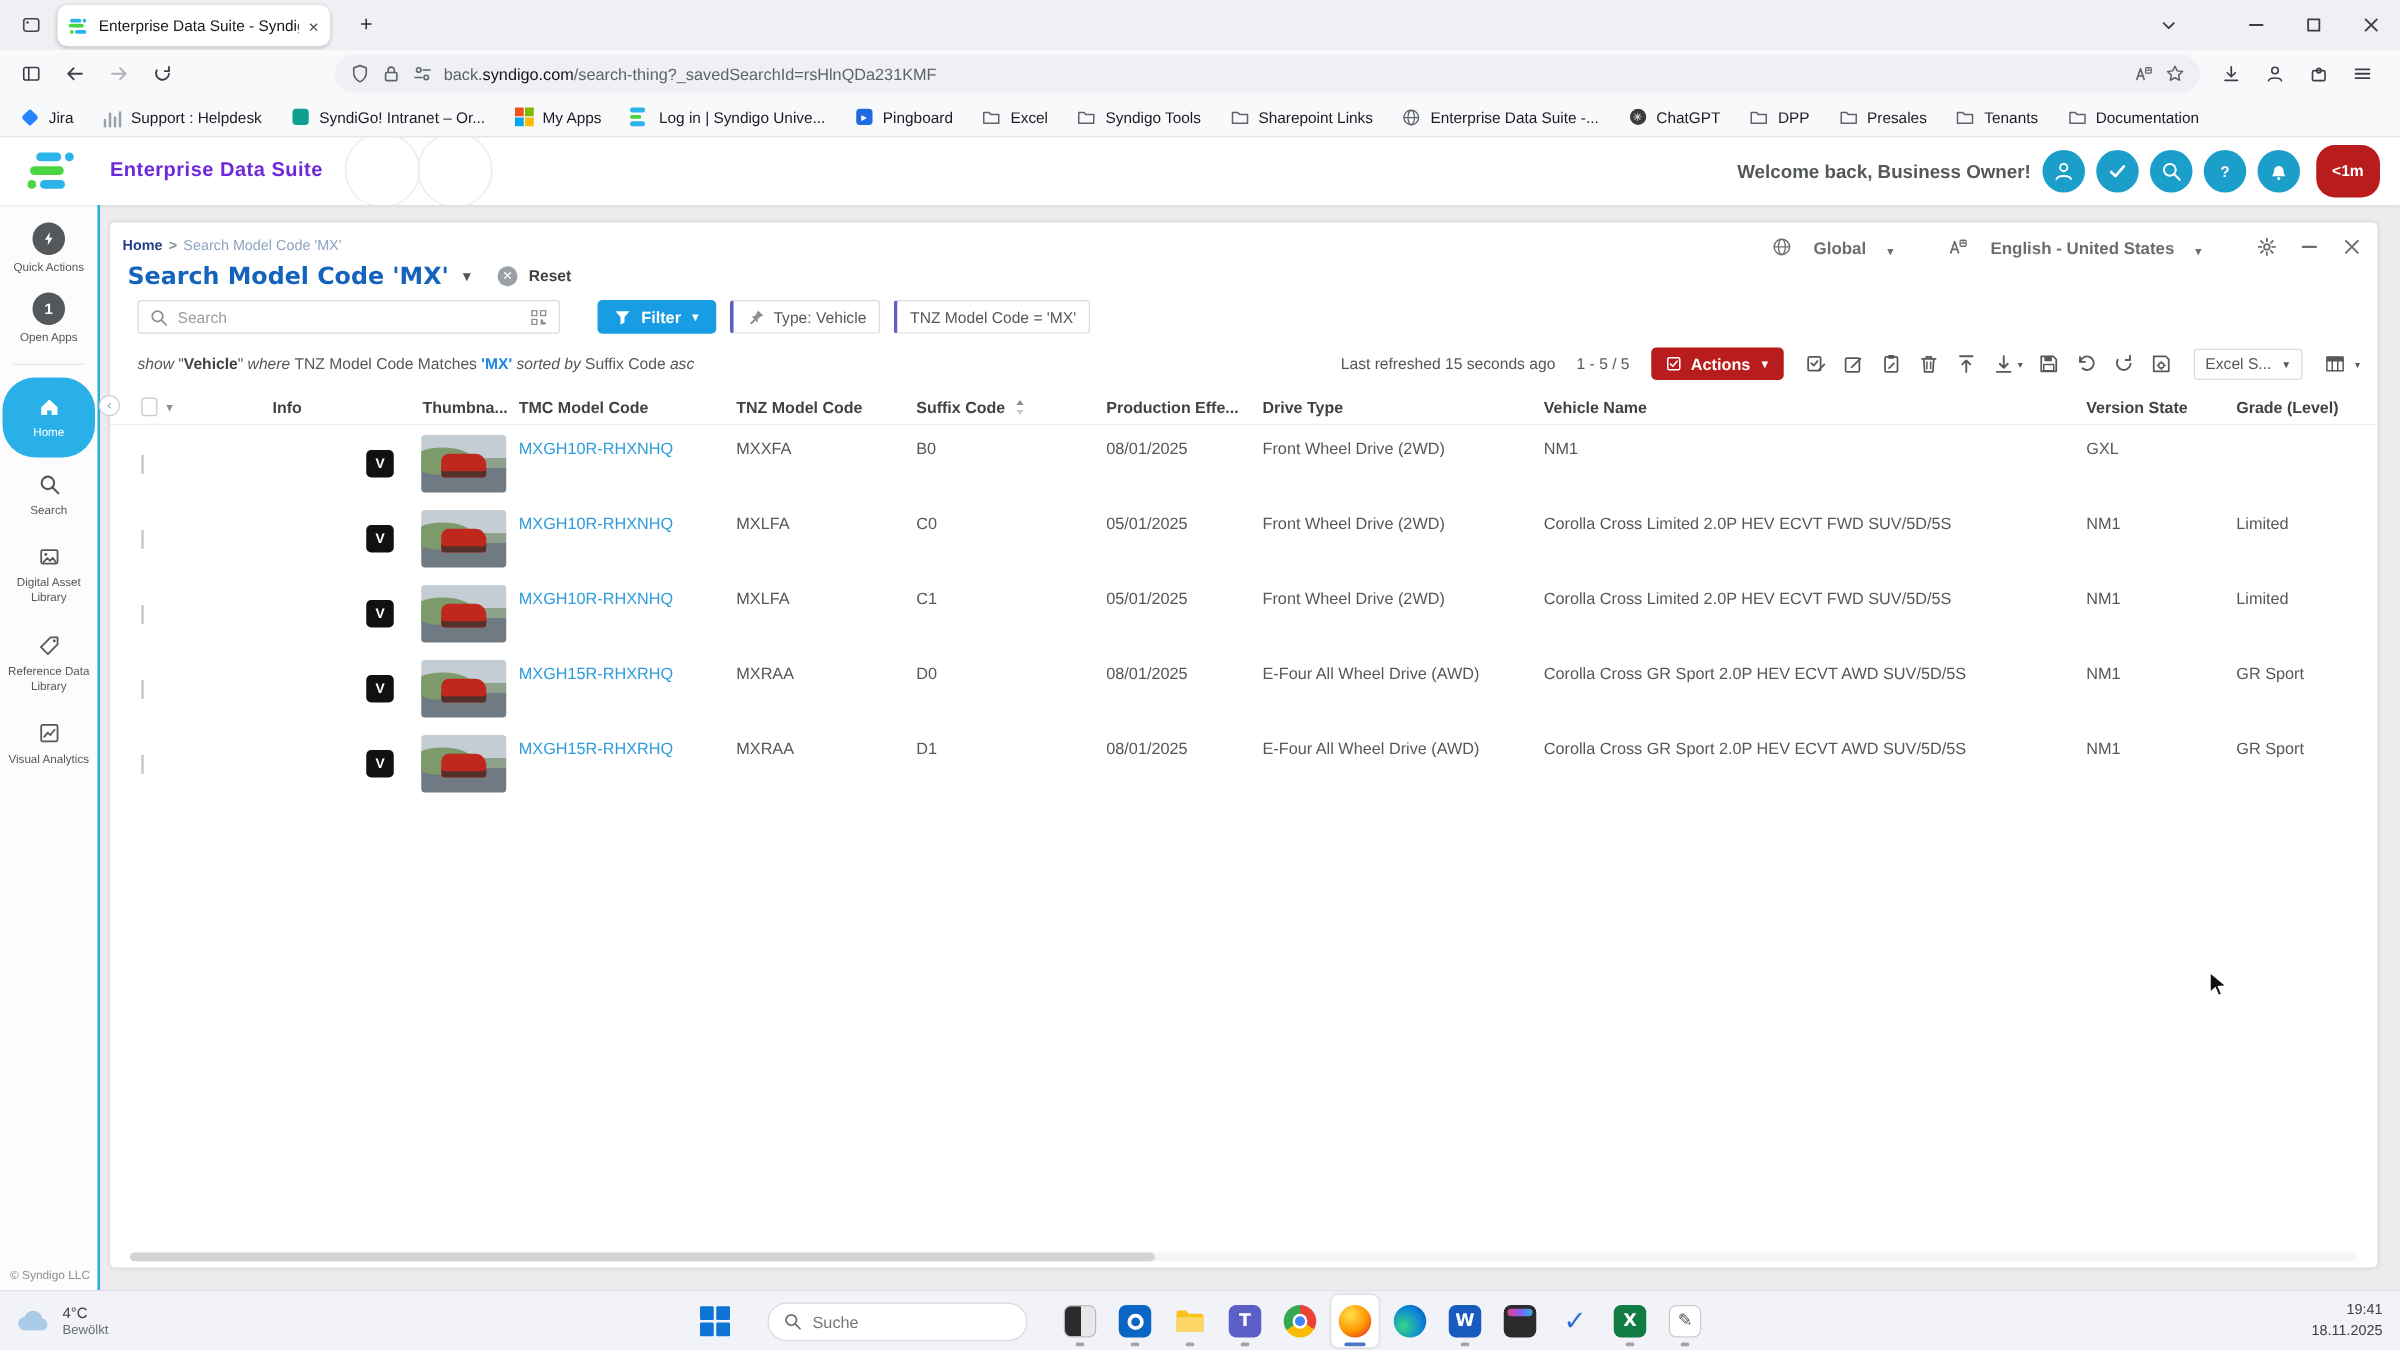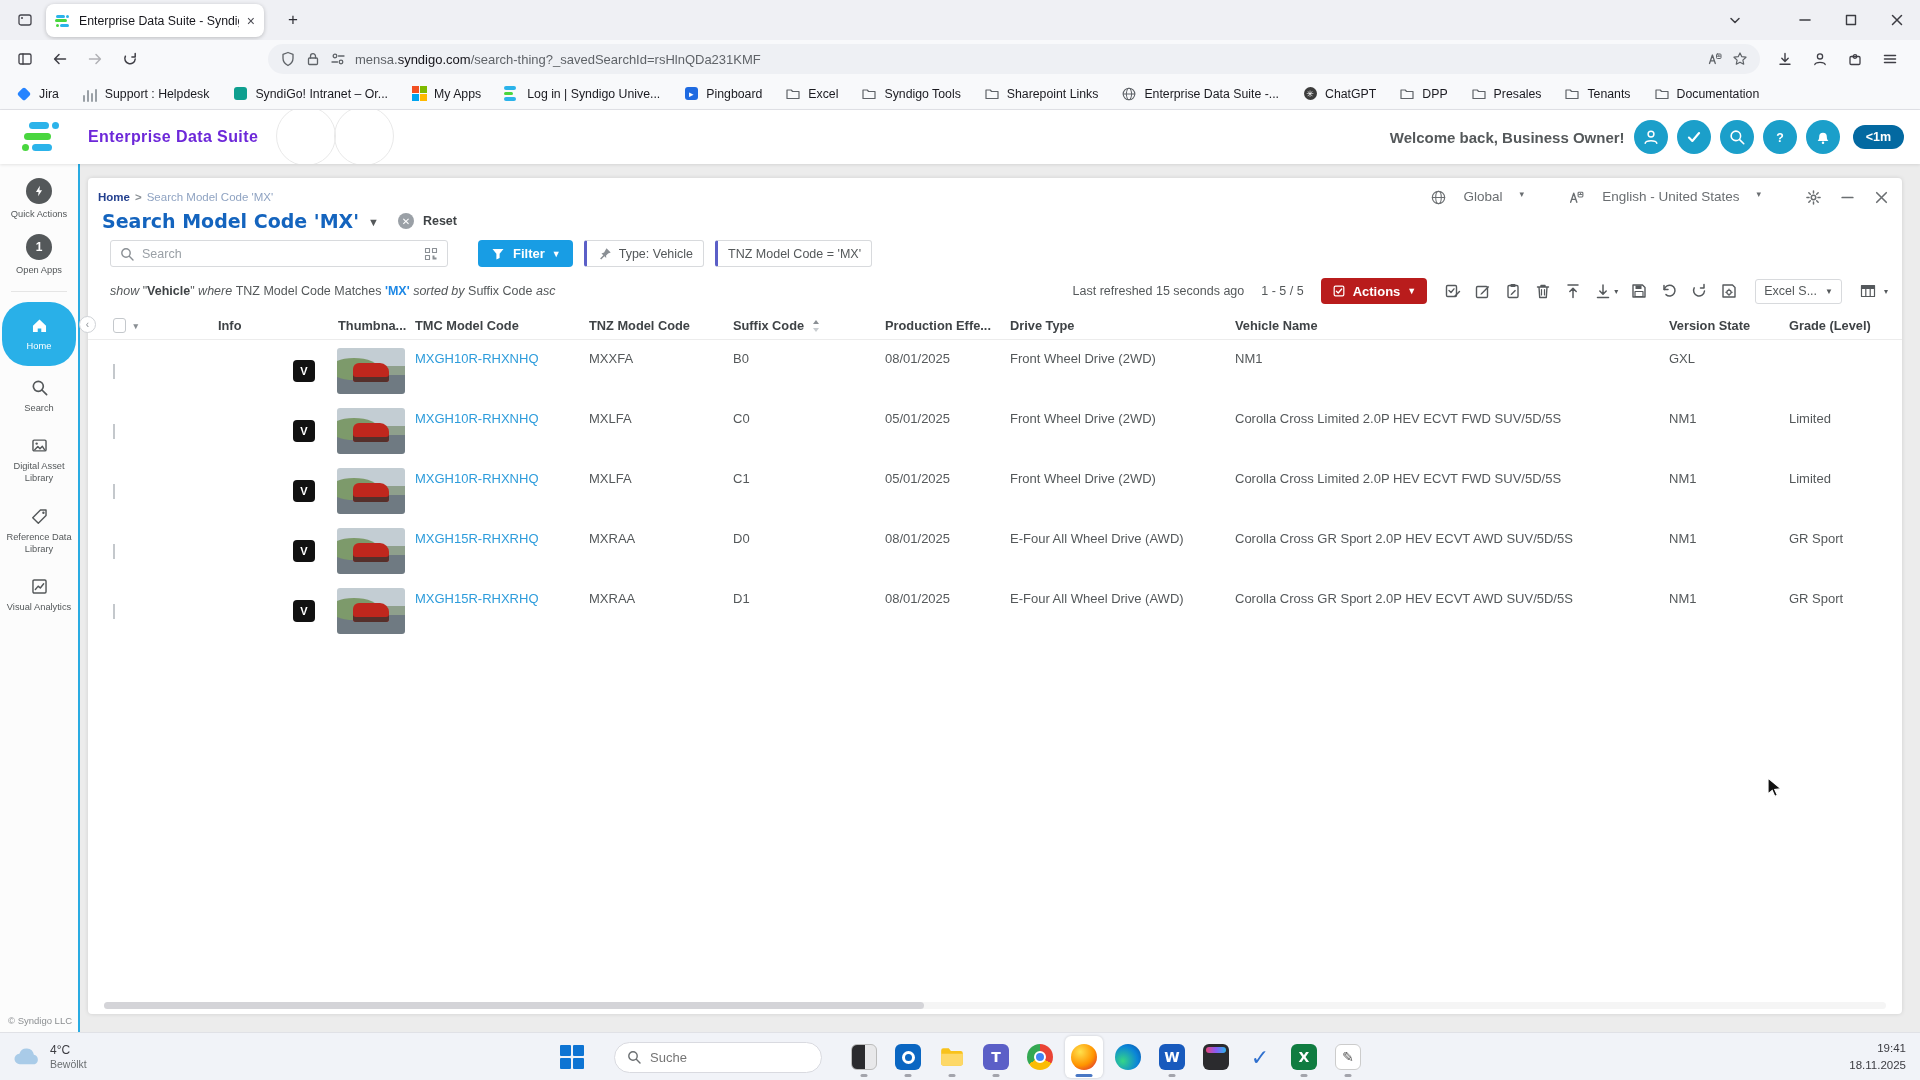--- a/index.html
+++ b/index.html
@@ -42,41 +42,41 @@
 .bmi.syndigo i{height:3.5px;border-radius:2px}
 
 .apphdr{position:absolute;left:0;top:110px;width:1920px;height:54px;background:#fff;box-shadow:0 1px 3px rgba(0,0,0,.1);display:flex;align-items:center;z-index:3}
 .synlogo{width:46px;height:38px;margin-left:16px;position:relative;flex:none}
 .synlogo i{position:absolute;border-radius:4px}
 .apptitle{margin-left:26px;font-size:16px;font-weight:700;color:#6d28d9;letter-spacing:.4px;font-family:Liberation Sans, sans-serif}
 .arc{position:absolute;border:1px solid #e9e9e9;border-radius:50%;width:60px;height:60px;top:-4px}
 .welcome{margin-left:auto;font-size:15px;font-weight:700;color:#54585a}
 .hic{width:34px;height:34px;border-radius:50%;background:#1b9fca;color:#fff;display:flex;align-items:center;justify-content:center;margin-left:9px;font-weight:700;font-size:15px}
 .hic svg{width:18px;height:18px}
-.badge1m{height:24px;border-radius:15px;background:#0369a1;color:#fff;font-size:12.5px;font-weight:700;display:flex;align-items:center;padding:0 13px;margin:0 16px 0 13px}
+.badge1m{height:42px;border-radius:15px;background:#b91c1c;color:#fff;font-size:12.5px;font-weight:700;display:flex;align-items:center;padding:0 13px;margin:0 16px 0 13px}
 
 .sidebar{position:absolute;left:0;top:164px;width:80px;height:868px;background:#fcfcfc;border-right:2px solid #29abe2;display:flex;flex-direction:column;align-items:center;padding-top:14px}
 .sbu{display:flex;flex-direction:column;align-items:center;margin-bottom:13px}
 .sbu .cir{width:26px;height:26px;border-radius:50%;background:#54585a;color:#fff;display:flex;align-items:center;justify-content:center;font-size:12px;font-weight:700}
 .sbu .cir svg{width:14px;height:14px}
 .sblbl{font-size:9.3px;color:#54585a;margin-top:5px;text-align:center;line-height:1.25}
 .sbsep{width:56px;height:1px;background:#e5e5e5;margin:2px 0 10px}
 .sbitem{width:74px;padding:10px 2px;display:flex;flex-direction:column;align-items:center;gap:5px;color:#54585a;font-size:9.3px;text-align:center;line-height:1.3;border-radius:26px;margin-bottom:2px}
 .sbitem svg{width:19px;height:19px}
 .sbitem.active{background:#29b0e8;color:#fff;padding:14px 2px}
 .sbcopy{position:absolute;left:8px;bottom:40px;font-size:9.5px;color:#8c8f92;white-space:nowrap}
 
 .main{position:absolute;left:82px;top:164px;width:1838px;height:868px;background:#ececec}
 .card{position:absolute;left:6px;top:14px;width:1814px;height:836px;background:#fff;border-radius:4px;box-shadow:0 0 4px rgba(0,0,0,.13)}
 .handle{position:absolute;left:-9px;top:138px;width:17px;height:17px;border-radius:50%;background:#fff;border:1px solid #cfd2d6;color:#8a8f94;font-size:10px;display:flex;align-items:center;justify-content:center;z-index:2}
 .rowtop{position:absolute;left:10px;right:12px;top:8px;height:22px;display:flex;align-items:center;font-size:11.5px}
 .crumb-home{color:#23408f;font-weight:700}
 .crumb-sep{color:#8a8f94;margin:0 5px;font-weight:700}
 .crumb-cur{color:#8fa3c2}
-.locale{margin-left:auto;display:flex;align-items:flex-start;gap:17px;color:#6a6e71;font-size:13.5px;font-weight:400}
+.locale{margin-left:auto;display:flex;align-items:flex-end;gap:17px;color:#6a6e71;font-size:13.5px;font-weight:700}
 .locale .ic svg{width:17px;height:17px}
 .locale .gap{width:10px}
 .rowtitle{position:absolute;left:14px;top:28px;height:30px;display:flex;align-items:center;gap:9px}
 .ptitle{font-size:19px;font-weight:700;color:#1464be;font-family:"DejaVu Sans",sans-serif}
 .tcaret{color:#54585a;font-size:11px;margin-top:2px}
 .resetcir{width:16px;height:16px;border-radius:50%;background:#9aa0a6;color:#fff;font-size:10px;display:flex;align-items:center;justify-content:center;margin-left:10px}
 .resetlbl{font-size:12.5px;font-weight:700;color:#3f4346}
 .rowctl{position:absolute;left:22px;top:62px;height:27px;display:flex;align-items:center}
 .searchbox{width:338px;height:27px;border:1px solid #d8dadd;border-radius:3px;display:flex;align-items:center;padding:0 8px;gap:7px;color:#8a8f94}
 .searchbox input{border:0;outline:0;flex:1;font-size:12.5px;color:#54585a;font-family:inherit;background:transparent}
@@ -243,21 +243,21 @@
           <path d="M5.5 7V5.2a2.5 2.5 0 015 0V7"></path>
         </svg>
       </span>
     <span class="ic">
         <svg viewBox="0 0 16 16" fill="none" stroke="currentColor" stroke-width="1.3" stroke-linecap="round" stroke-linejoin="round">
           <circle cx="5" cy="5" r="1.8"></circle>
           <path d="M8.5 5H14M2 11h5.5"></path>
           <circle cx="11" cy="11" r="1.8"></circle>
         </svg>
       </span>
-    <span class="urltxt"><span>mensa.</span><span class="dom">syndigo.com</span><span>/search-thing?_savedSearchId=rsHlnQDa231KMF</span></span>
+    <span class="urltxt"><span>back.</span><span class="dom">syndigo.com</span><span>/search-thing?_savedSearchId=rsHlnQDa231KMF</span></span>
     <span class="url-sp"></span>
     <span class="ic">
         <svg viewBox="0 0 16 16" fill="none" stroke="currentColor" stroke-width="1.3" stroke-linecap="round" stroke-linejoin="round">
           <path d="M2.5 12.5L5.4 4l2.9 8.5M3.6 9.8h3.7"></path>
           <rect x="9.5" y="3" width="4.5" height="4.5" rx="0.8" stroke-width="1"></rect>
           <path d="M10.3 5.2h3M11.8 4.1v1" stroke-width="0.9"></path>
         </svg>
       </span>
     <span class="ic">
         <svg viewBox="0 0 16 16" fill="none" stroke="currentColor" stroke-width="1.3" stroke-linecap="round" stroke-linejoin="round">

